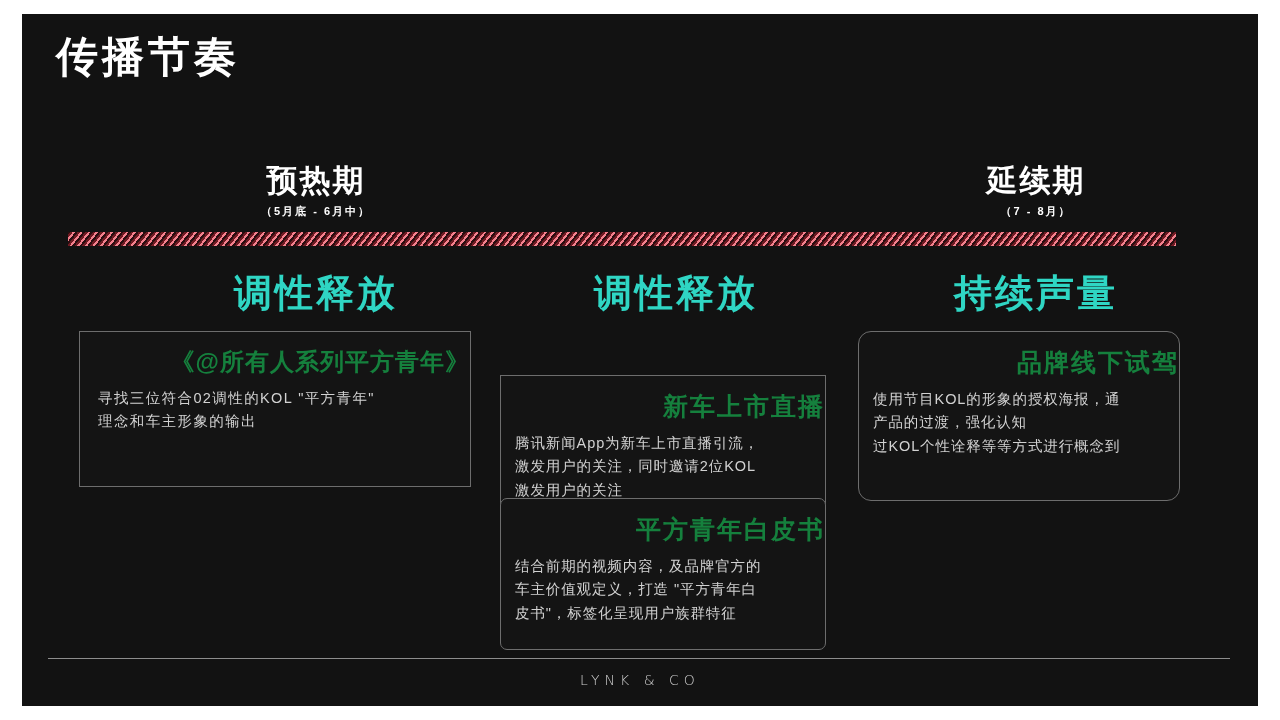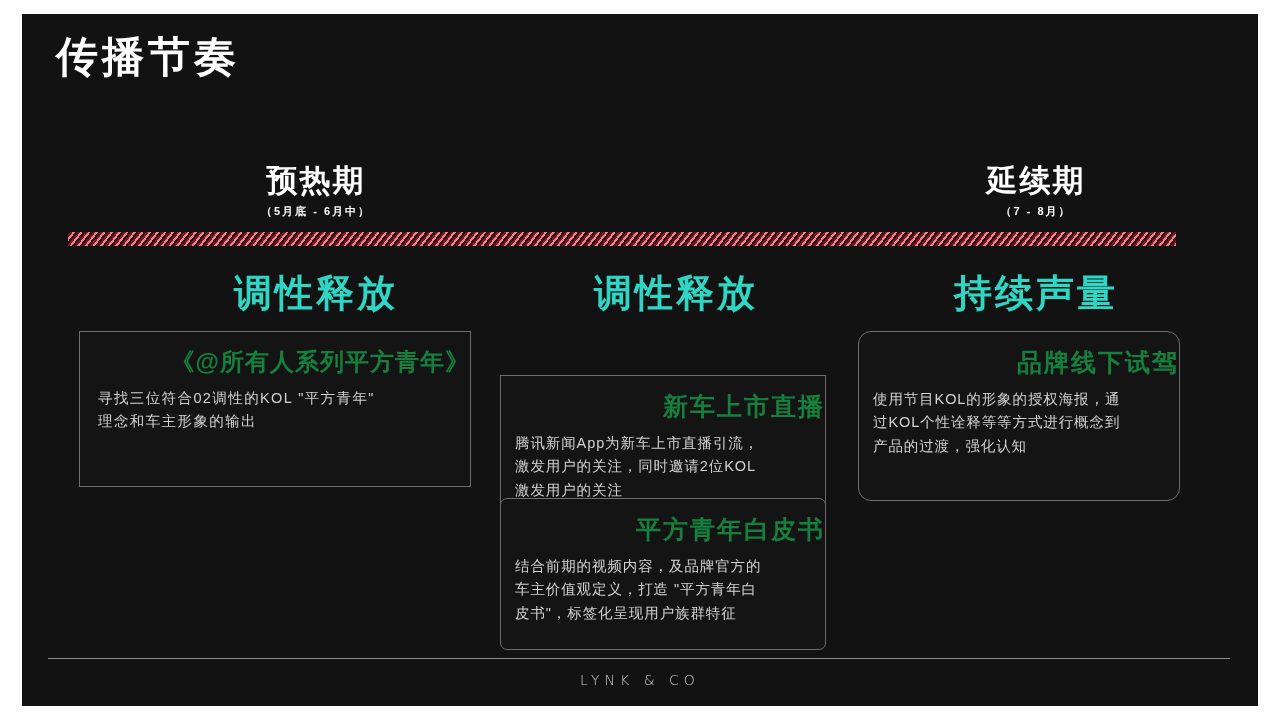--- a/index.html
+++ b/index.html
@@ -222,22 +222,22 @@
         <div>腾讯新闻App为新车上市直播引流，</div>
         <div>激发用户的关注，同时邀请2位KOL</div>
         <div>激发用户的关注</div>
       </div>
     </div>
 
     <div class="card card-3">
       <div class="card-title">品牌线下试驾</div>
       <div class="card-body tight">
         <div>使用节目KOL的形象的授权海报，通</div>
+        <div>产品的过渡，强化认知</div>
         <div>过KOL个性诠释等等方式进行概念到</div>
-        <div>产品的过渡，强化认知</div>
       </div>
     </div>
 
     <div class="card card-4">
       <div class="card-title">平方青年白皮书</div>
       <div class="card-body tight">
         <div>结合前期的视频内容，及品牌官方的</div>
         <div>车主价值观定义，打造 "平方青年白</div>
         <div>皮书"，标签化呈现用户族群特征</div>
       </div>

